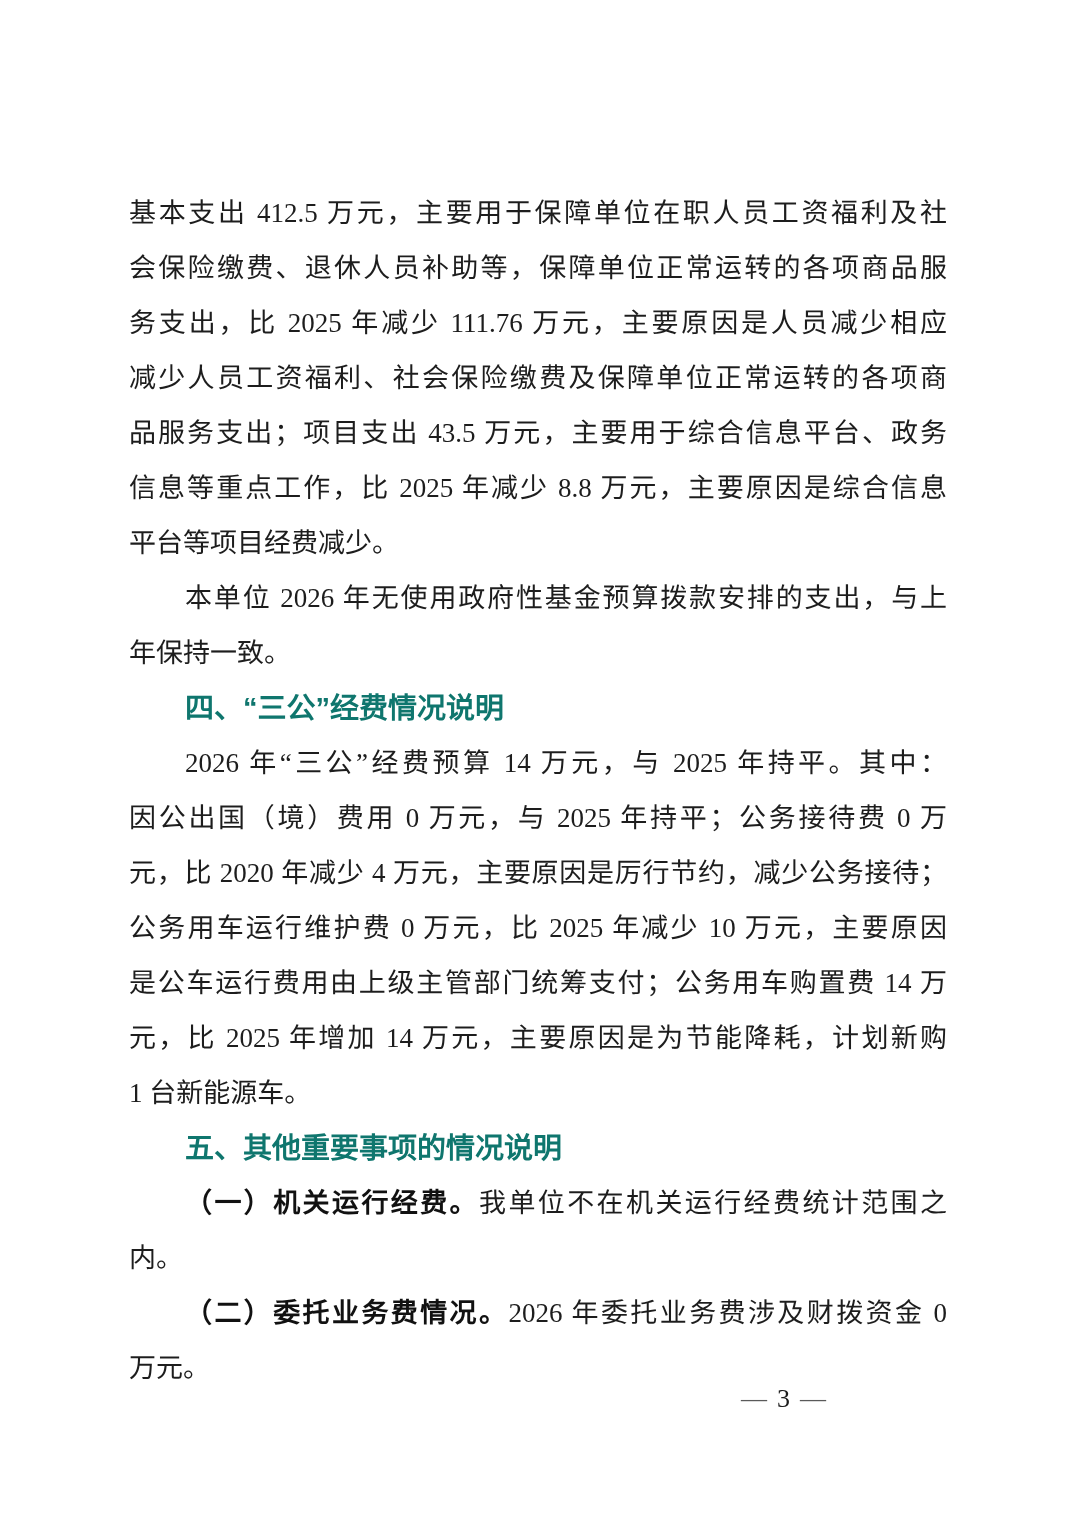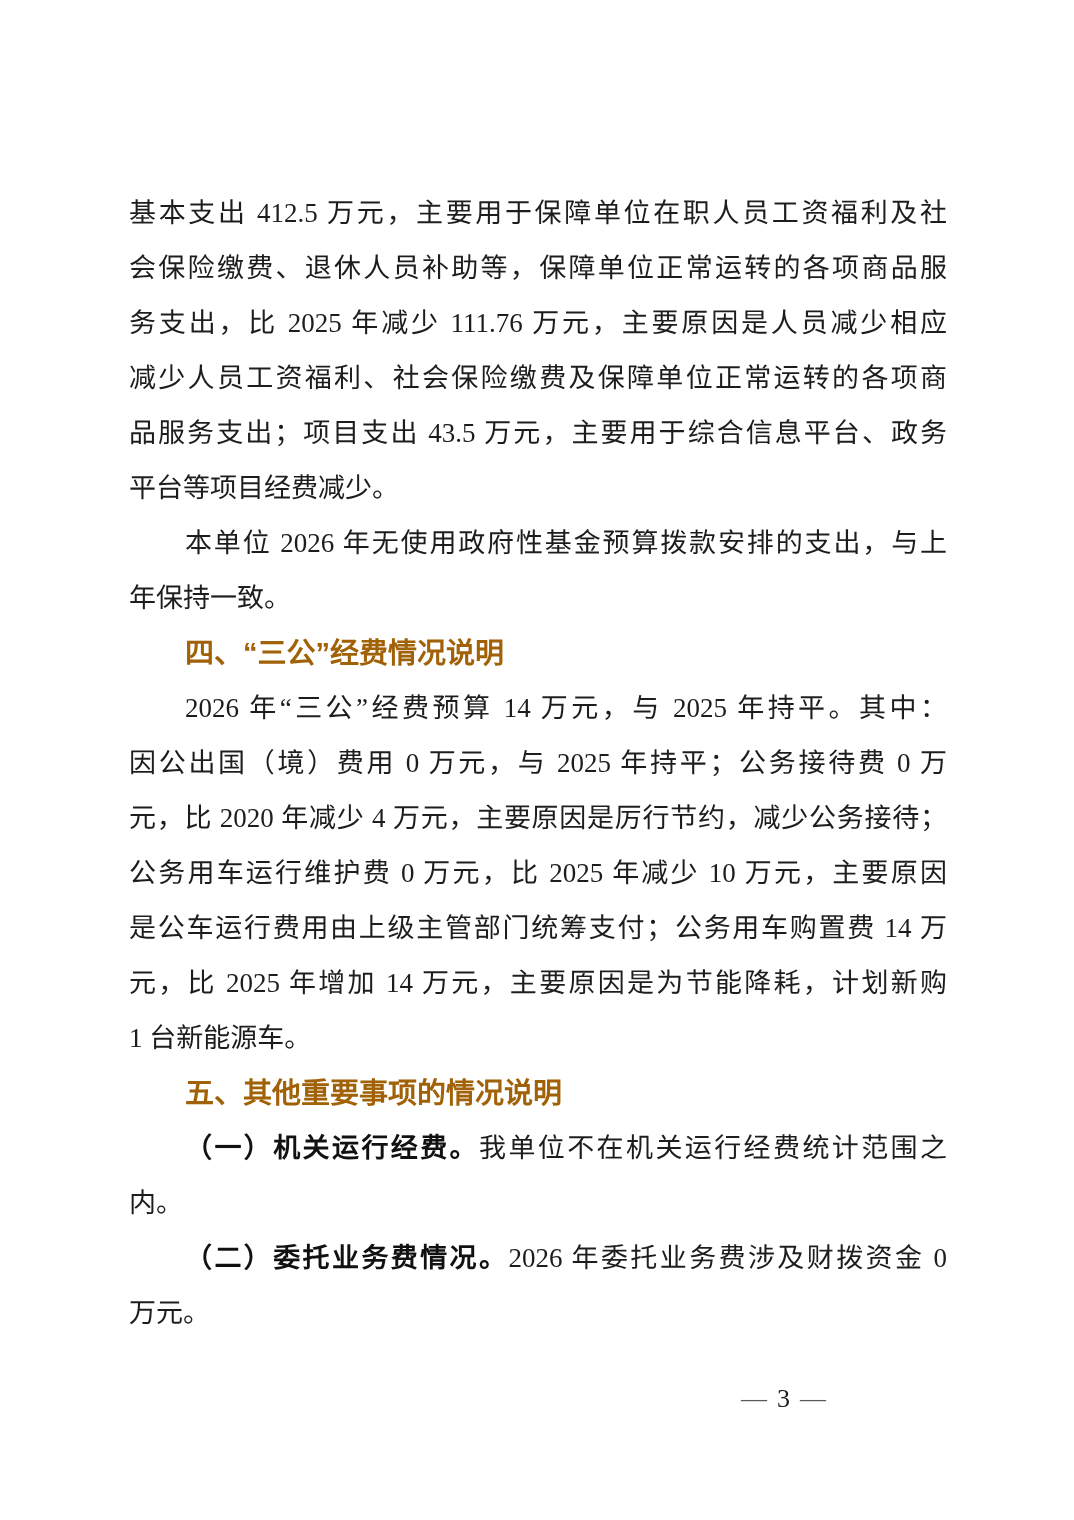--- a/index.html
+++ b/index.html
@@ -34,21 +34,21 @@
     text-align: right;
     text-align-last: left;
   }
   .line.indent {
     text-indent: 56px;
   }
   .line.heading {
     font-family: "Liberation Sans", "DejaVu Sans", sans-serif;
     font-weight: 700;
     font-size: 29px;
-    color: #a16207;
+    color: #0f766e;
     text-align: left;
     text-align-last: left;
     text-indent: 56px;
   }
   .lead {
     font-weight: 700;
     color: #111111;
   }
   .footer {
     position: absolute;
@@ -72,20 +72,21 @@
 <body>
 
 <div class="page">
 
   <div class="content">
       <div class="line">基本支出 412.5 万元，主要用于保障单位在职人员工资福利及社</div>
       <div class="line">会保险缴费、退休人员补助等，保障单位正常运转的各项商品服</div>
       <div class="line">务支出，比 2025 年减少 111.76 万元，主要原因是人员减少相应</div>
       <div class="line">减少人员工资福利、社会保险缴费及保障单位正常运转的各项商</div>
       <div class="line">品服务支出；项目支出 43.5 万元，主要用于综合信息平台、政务</div>
+      <div class="line">信息等重点工作，比 2025 年减少 8.8 万元，主要原因是综合信息</div>
       <div class="line last">平台等项目经费减少。</div>
       <div class="line indent">本单位 2026 年无使用政府性基金预算拨款安排的支出，与上</div>
       <div class="line last">年保持一致。</div>
       <div class="line heading">四、“三公”经费情况说明</div>
       <div class="line indent">2026 年“三公”经费预算 14 万元，与 2025 年持平。其中：</div>
       <div class="line">因公出国（境）费用 0 万元，与 2025 年持平；公务接待费 0 万</div>
       <div class="line">元，比 2020 年减少 4 万元，主要原因是厉行节约，减少公务接待；</div>
       <div class="line">公务用车运行维护费 0 万元，比 2025 年减少 10 万元，主要原因</div>
       <div class="line">是公车运行费用由上级主管部门统筹支付；公务用车购置费 14 万</div>
       <div class="line">元，比 2025 年增加 14 万元，主要原因是为节能降耗，计划新购</div>

